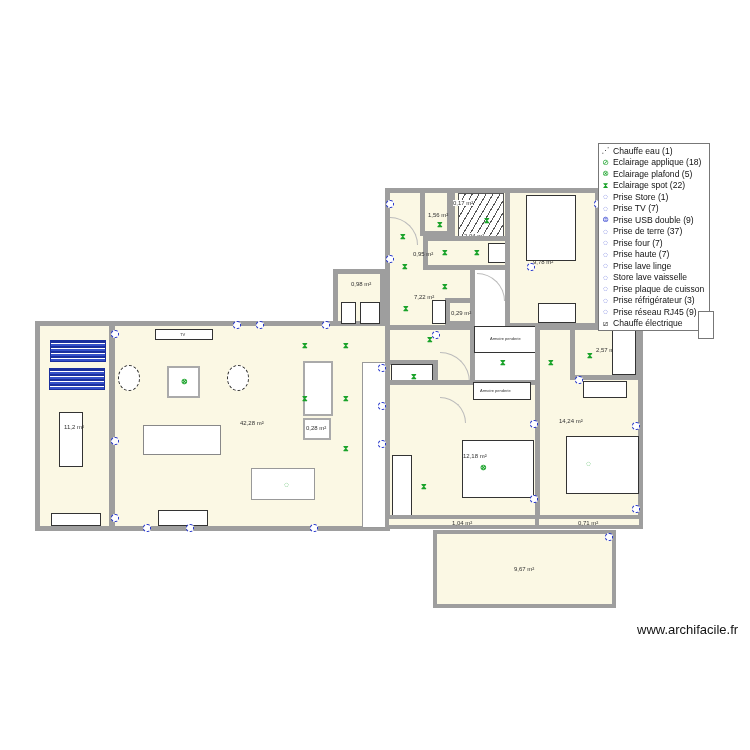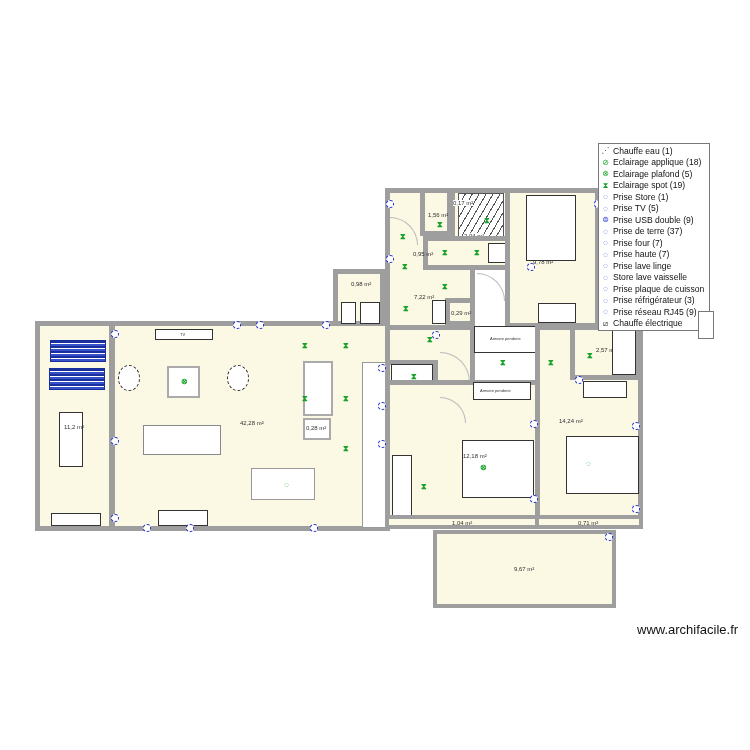--- a/index.html
+++ b/index.html
@@ -174,29 +174,29 @@
   <div class="legend-item">
       <span class="legend-icon" style="color:#1aa32a">⊘</span>
       <span>Eclairage applique (18)</span>
     </div>
   <div class="legend-item">
       <span class="legend-icon" style="color:#1aa32a">⊗</span>
       <span>Eclairage plafond (5)</span>
     </div>
   <div class="legend-item">
       <span class="legend-icon" style="color:#1aa32a">⧗</span>
-      <span>Eclairage spot (19)</span>
+      <span>Eclairage spot (22)</span>
     </div>
   <div class="legend-item">
       <span class="legend-icon" style="color:#2233cc">◌</span>
       <span>Prise Store (1)</span>
     </div>
   <div class="legend-item">
       <span class="legend-icon" style="color:#2233cc">◌</span>
-      <span>Prise TV (5)</span>
+      <span>Prise TV (7)</span>
     </div>
   <div class="legend-item">
       <span class="legend-icon" style="color:#2233cc">⊜</span>
       <span>Prise USB double (9)</span>
     </div>
   <div class="legend-item">
       <span class="legend-icon" style="color:#2233cc">◌</span>
       <span>Prise de terre (37)</span>
     </div>
   <div class="legend-item">

